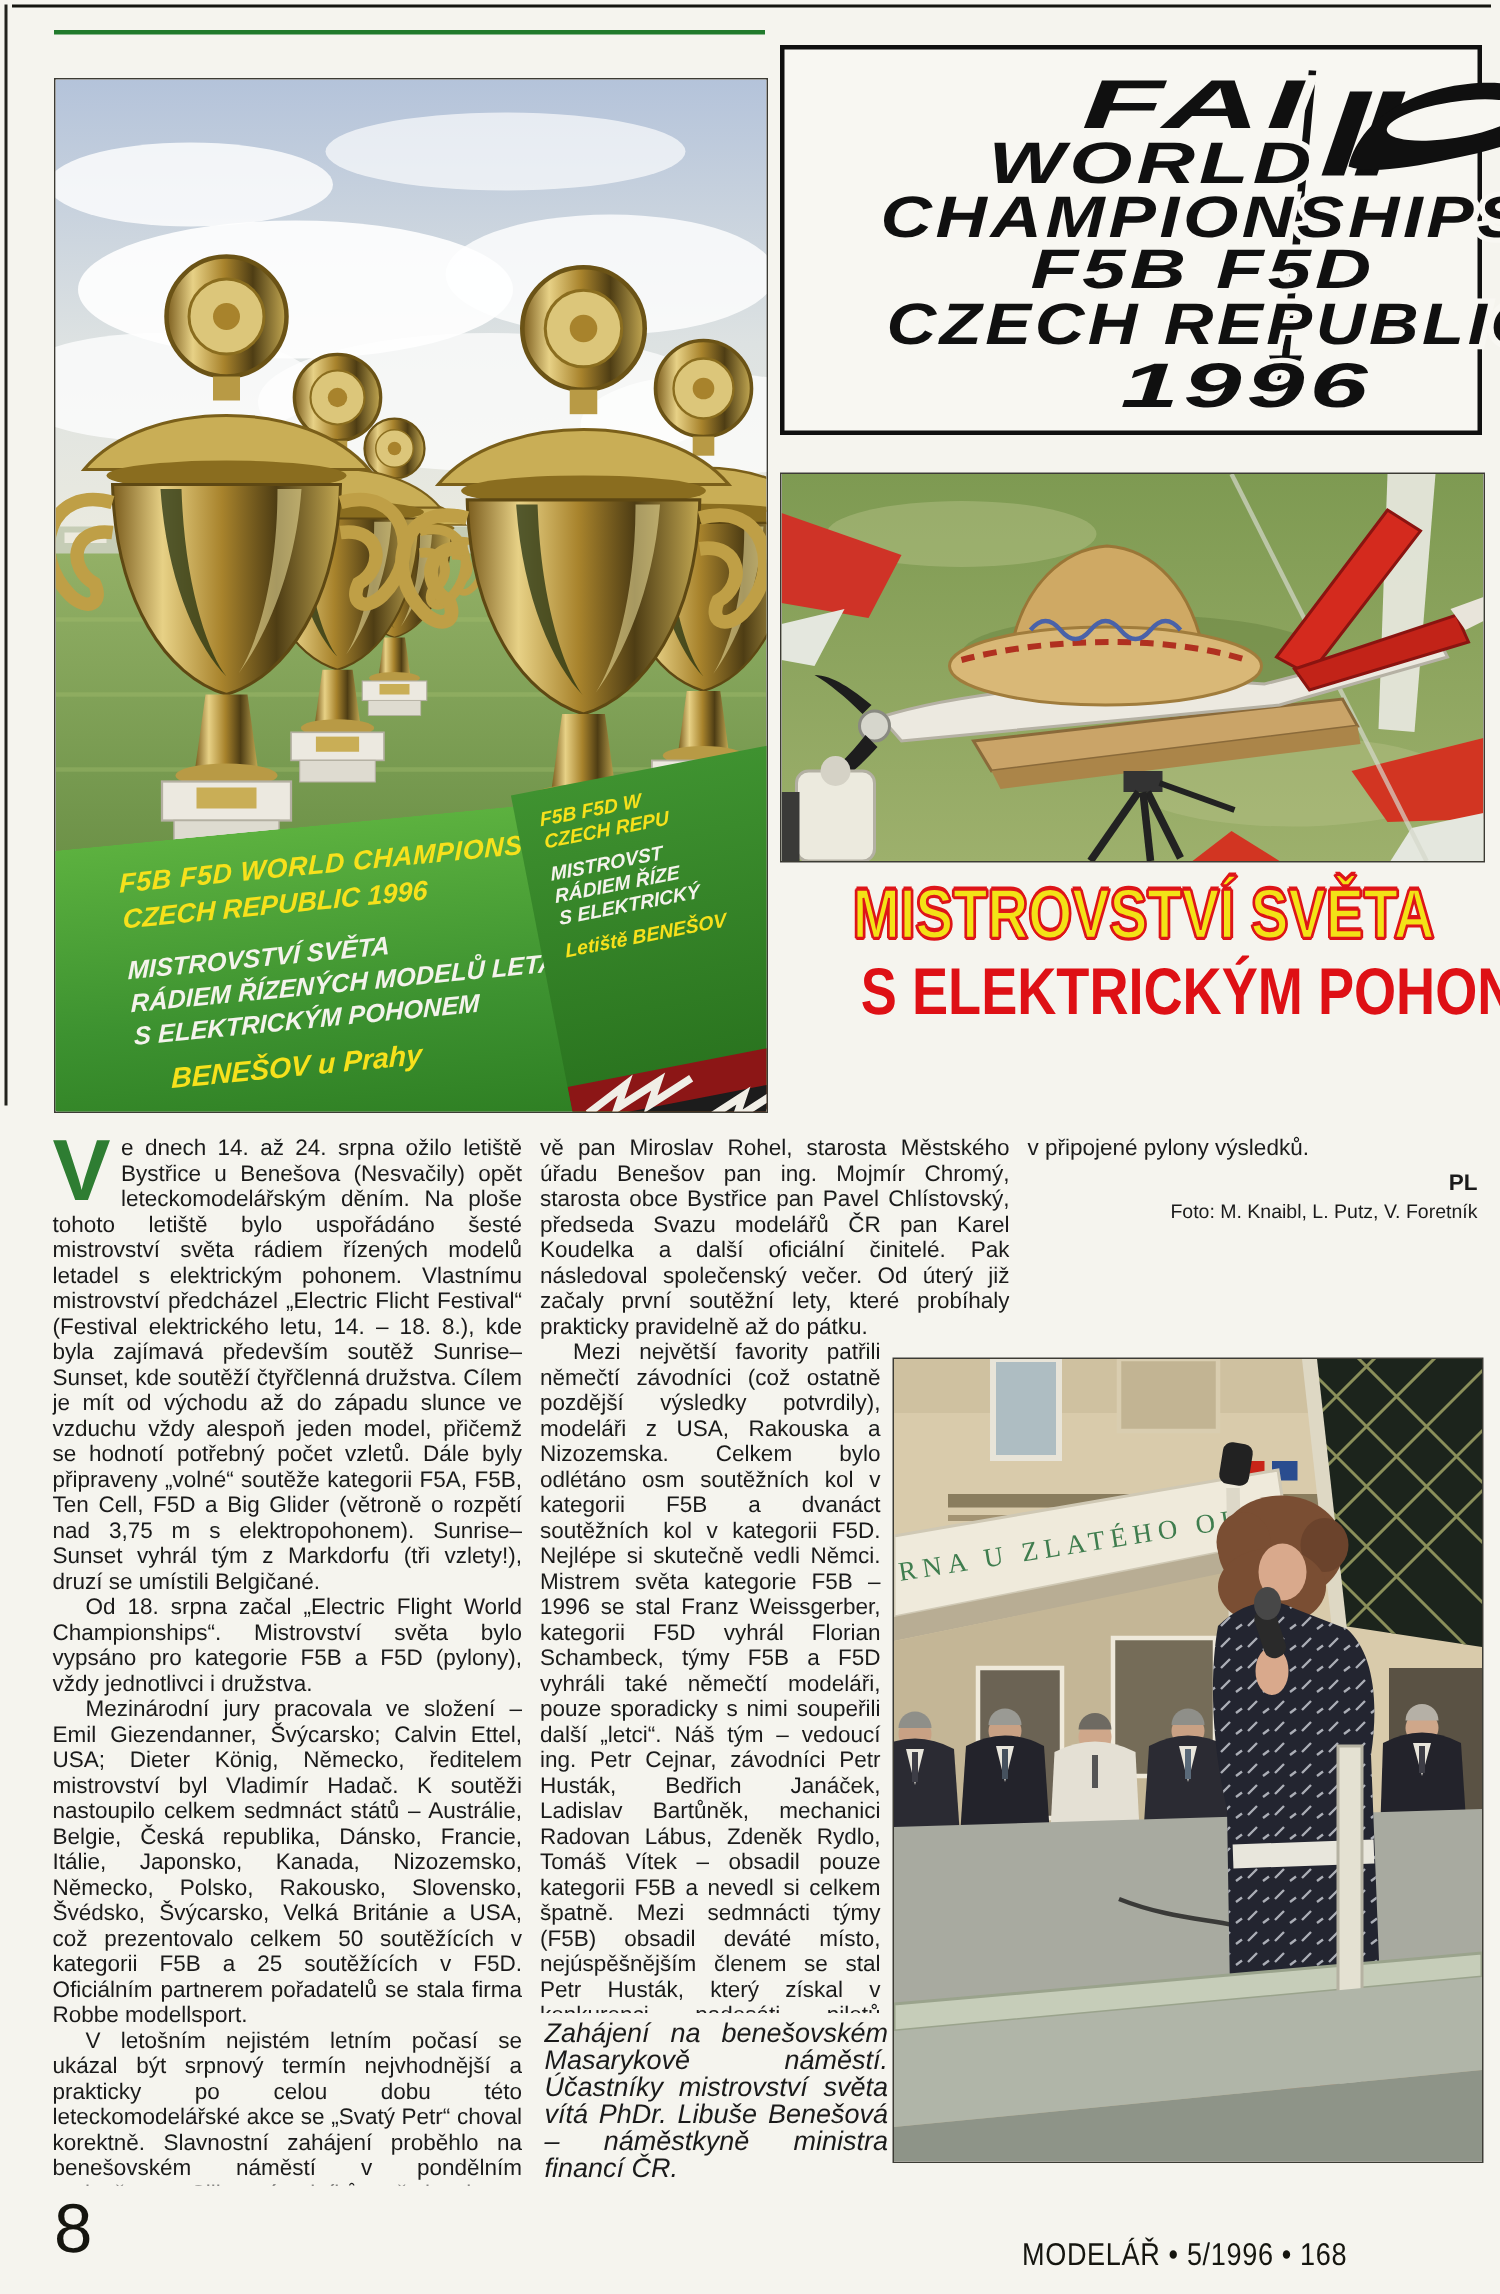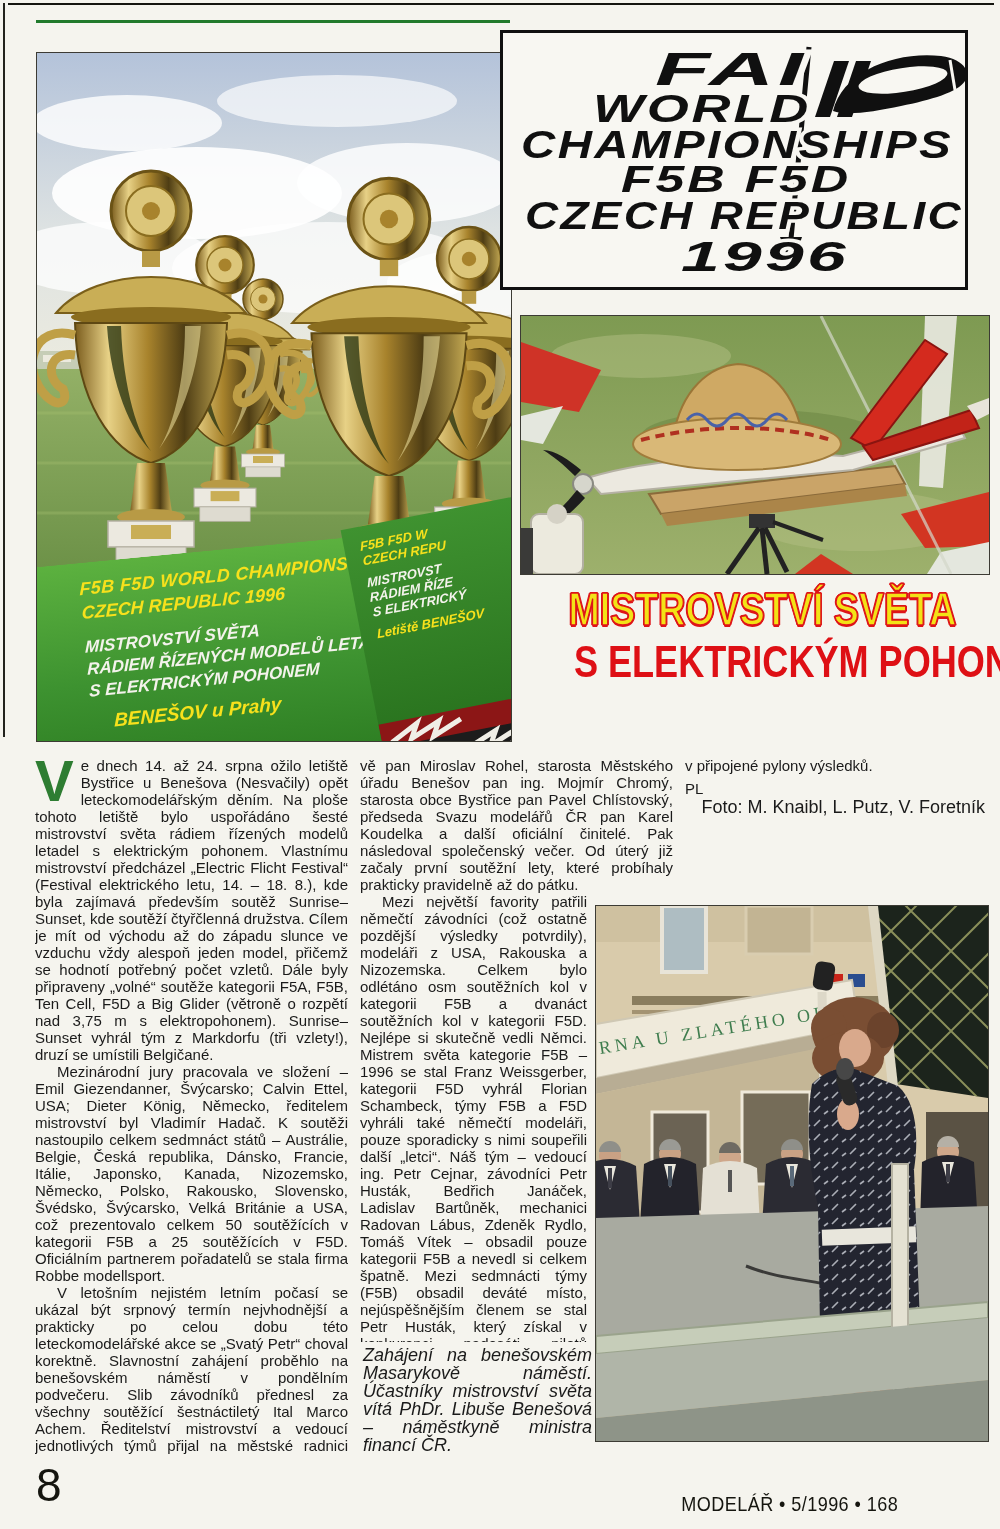--- a/index.html
+++ b/index.html
@@ -28,22 +28,22 @@
   .banner-right{position:absolute;right:-30px;top:458px;width:178px;height:252px;
      background:linear-gradient(180deg,#3f9230,#256d1b);transform:rotate(-11deg);
      padding:12px 0 0 16px;box-sizing:border-box;}
   .banner-right div{transform:skewX(-6deg);white-space:nowrap;font-style:italic;font-weight:bold;font-size:13px;}
   .banner-right .y{color:#f7e11c;}
   .banner-right .w{color:#f4f3ec;}
   .banner-right .gap{margin-top:7px;}
   .banner-art{position:absolute;left:0;bottom:0;}
 
   
-  .logo-box{left:500px;top:30px;width:468px;height:260px;background:#f8f7f2;
-     border:3px solid #101010;box-sizing:border-box;}
+  .logo-box{left:520px;top:30px;width:468px;height:260px;background:#f8f7f2;
+     border:3px solid #101010;box-sizing:border-box;padding-left:46px;}
 
   
   .headline{left:520px;top:583px;width:468px;text-align:center;}
   .headline .ln{white-space:nowrap;}
   .hl1 span{display:inline-block;transform:scaleX(.80);transform-origin:center;
      font-weight:bold;font-size:47px;line-height:52px;color:#f3e216;
      -webkit-text-stroke:1.6px #de1519;
      text-shadow:1.5px 0 #de1519,-1.5px 0 #de1519,0 1.5px #de1519,0 -1.5px #de1519;}
   .hl2 span,.hl3 span{display:inline-block;transform:scaleX(.82);transform-origin:center;
      font-weight:bold;font-size:44px;line-height:54px;color:#de1015;}
@@ -51,22 +51,22 @@
   
   .col{position:absolute;font-size:15px;line-height:17px;text-align:justify;}
   .col p{margin:0;text-indent:22px;}
   .col p.noind{text-indent:0;}
   .col1{left:35px;top:757px;width:313px;height:700px;overflow:hidden;}
   .col2{left:360px;top:757px;width:313px;height:585px;overflow:hidden;}
   .col2 .narrow{width:227px;}
   .col3{left:685px;top:757px;width:300px;}
   .dropcap{float:left;color:#2e7d32;font-size:58px;line-height:46px;font-weight:bold;
      margin:1px 7px 0 0;}
-  .byline{text-align:left;font-weight:normal;margin-top:6px !important;text-indent:0 !important;}
-  .credit{text-align:right;margin-top:2px !important;text-indent:0 !important;font-size:18px;}
+  .byline{text-align:right;font-weight:bold;margin-top:6px !important;text-indent:0 !important;}
+  .credit{text-align:right;margin-top:2px !important;text-indent:0 !important;font-size:13px;}
   .caption{left:363px;top:1346px;width:229px;font-size:18px;line-height:18px;
      font-style:italic;text-align:justify;}
 
   
   .page-num{left:36px;top:1458px;font-size:46px;font-weight:400;color:#15150f;}
   .footer-right{left:560px;top:1492px;width:425px;text-align:center;font-weight:normal;}
   .footer-right span{display:inline-block;transform:scaleX(.86);transform-origin:right;
      font-size:21px;letter-spacing:.5px;color:#15150f;white-space:nowrap;}
 </style>
 </head>
@@ -259,20 +259,21 @@
     </svg>
   </figure>
 
   <div class="abs headline">
     <div class="ln hl1"><span>MISTROVSTVÍ SVĚTA</span></div>
     <div class="ln hl3"><span>S ELEKTRICKÝM POHONEM</span></div>
   </div>
 
   <div class="col col1">
     <p class="noind"><span class="dropcap">V</span><span>e dnech 14. až 24. srpna ožilo letiště Bystřice u Benešova (Nesvačily) opět leteckomodelářským děním. Na ploše tohoto letiště bylo uspořádáno šesté mistrovství světa rádiem řízených modelů letadel s elektrickým pohonem. Vlastnímu mistrovství předcházel „Electric Flicht Festival“ (Festival elektrického letu, 14. – 18. 8.), kde byla zajímavá především soutěž Sunrise–Sunset, kde soutěží čtyřčlenná družstva. Cílem je mít od východu až do západu slunce ve vzduchu vždy alespoň jeden model, přičemž se hodnotí potřebný počet vzletů. Dále byly připraveny „volné“ soutěže kategorii F5A, F5B, Ten Cell, F5D a Big Glider (větroně o rozpětí nad 3,75 m s elektropohonem). Sunrise–Sunset vyhrál tým z Markdorfu (tři vzlety!), druzí se umístili Belgičané.</span></p>
+    <p>Od 18. srpna začal „Electric Flight World Championships“. Mistrovství světa bylo vypsáno pro kategorie F5B a F5D (pylony), vždy jednotlivci i družstva.</p>
     <p>Mezinárodní jury pracovala ve složení – Emil Giezendanner, Švýcarsko; Calvin Ettel, USA; Dieter König, Německo, ředitelem mistrovství byl Vladimír Hadač. K soutěži nastoupilo celkem sedmnáct států – Austrálie, Belgie, Česká republika, Dánsko, Francie, Itálie, Japonsko, Kanada, Nizozemsko, Německo, Polsko, Rakousko, Slovensko, Švédsko, Švýcarsko, Velká Británie a USA, což prezentovalo celkem 50 soutěžících v kategorii F5B a 25 soutěžících v F5D. Oficiálním partnerem pořadatelů se stala firma Robbe modellsport.</p>
     <p>V letošním nejistém letním počasí se ukázal být srpnový termín nejvhodnější a prakticky po celou dobu této leteckomodelářské akce se „Svatý Petr“ choval korektně. Slavnostní zahájení proběhlo na benešovském náměstí v pondělním podvečeru. Slib závodníků přednesl za všechny soutěžící šestnáctiletý Ital Marco Achem. Ředitelství mistrovství a vedoucí jednotlivých týmů přijal na městské radnici přednosta Okresního úřadu v Benešo-</p>
   </div>
 
   <div class="col col2">
     <p class="noind">vě pan Miroslav Rohel, starosta Městského úřadu Benešov pan ing. Mojmír Chromý, starosta obce Bystřice pan Pavel Chlístovský, předseda Svazu modelářů ČR pan Karel Koudelka a další oficiální činitelé. Pak následoval společenský večer. Od úterý již začaly první soutěžní lety, které probíhaly prakticky pravidelně až do pátku.</p>
     <p class="narrow">Mezi největší favority patřili němečtí závodníci (což ostatně pozdější výsledky potvrdily), modeláři z USA, Rakouska a Nizozemska. Celkem bylo odlétáno osm soutěžních kol v kategorii F5B a dvanáct soutěžních kol v kategorii F5D. Nejlépe si skutečně vedli Němci. Mistrem světa kategorie F5B – 1996 se stal Franz Weissgerber, kategorii F5D vyhrál Florian Schambeck, týmy F5B a F5D vyhráli také němečtí modeláři, pouze sporadicky s nimi soupeřili další „letci“. Náš tým – vedoucí ing. Petr Cejnar, závodníci Petr Husták, Bedřich Janáček, Ladislav Bartůněk, mechanici Radovan Lábus, Zdeněk Rydlo, Tomáš Vítek – obsadil pouze kategorii F5B a nevedl si celkem špatně. Mezi sedmnácti týmy (F5B) obsadil deváté místo, nejúspěšnějším členem se stal Petr Husták, který získal v konkurenci padesáti pilotů přiměřené 20. místo. Že soutěž byla velmi vyrovnaná můžete porovnat</p>
   </div>
 
   <div class="col col3">

